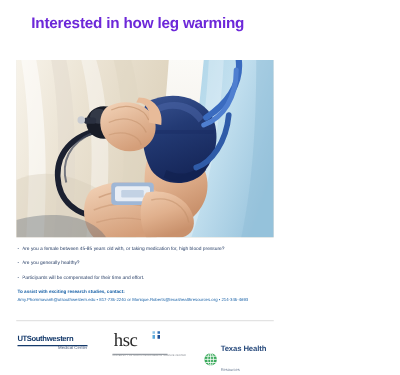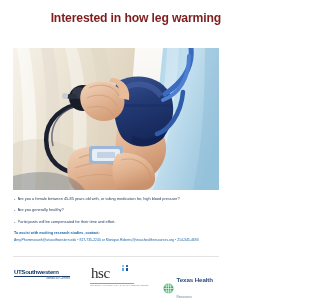--- a/index.html
+++ b/index.html
@@ -18,29 +18,28 @@
     position: relative;
     width: 232px;
     height: 300px;
     background: #ffffff;
     box-sizing: border-box;
   }
 
   
   .headline {
     position: absolute;
-    left: 13px;
+    left: 25px;
     top: 11px;
     width: 208px;
-    color: #7f1d1d;
+    color: #6d28d9;
     font-size: 12.2px;
     font-weight: bold;
     line-height: 1.28;
     letter-spacing: -0.15px;
-    text-align: right;
   }
   .headline .hl-line {
     display: block;
     white-space: nowrap;
   }
 
   
   .photo {
     position: absolute;
     left: 13px;

